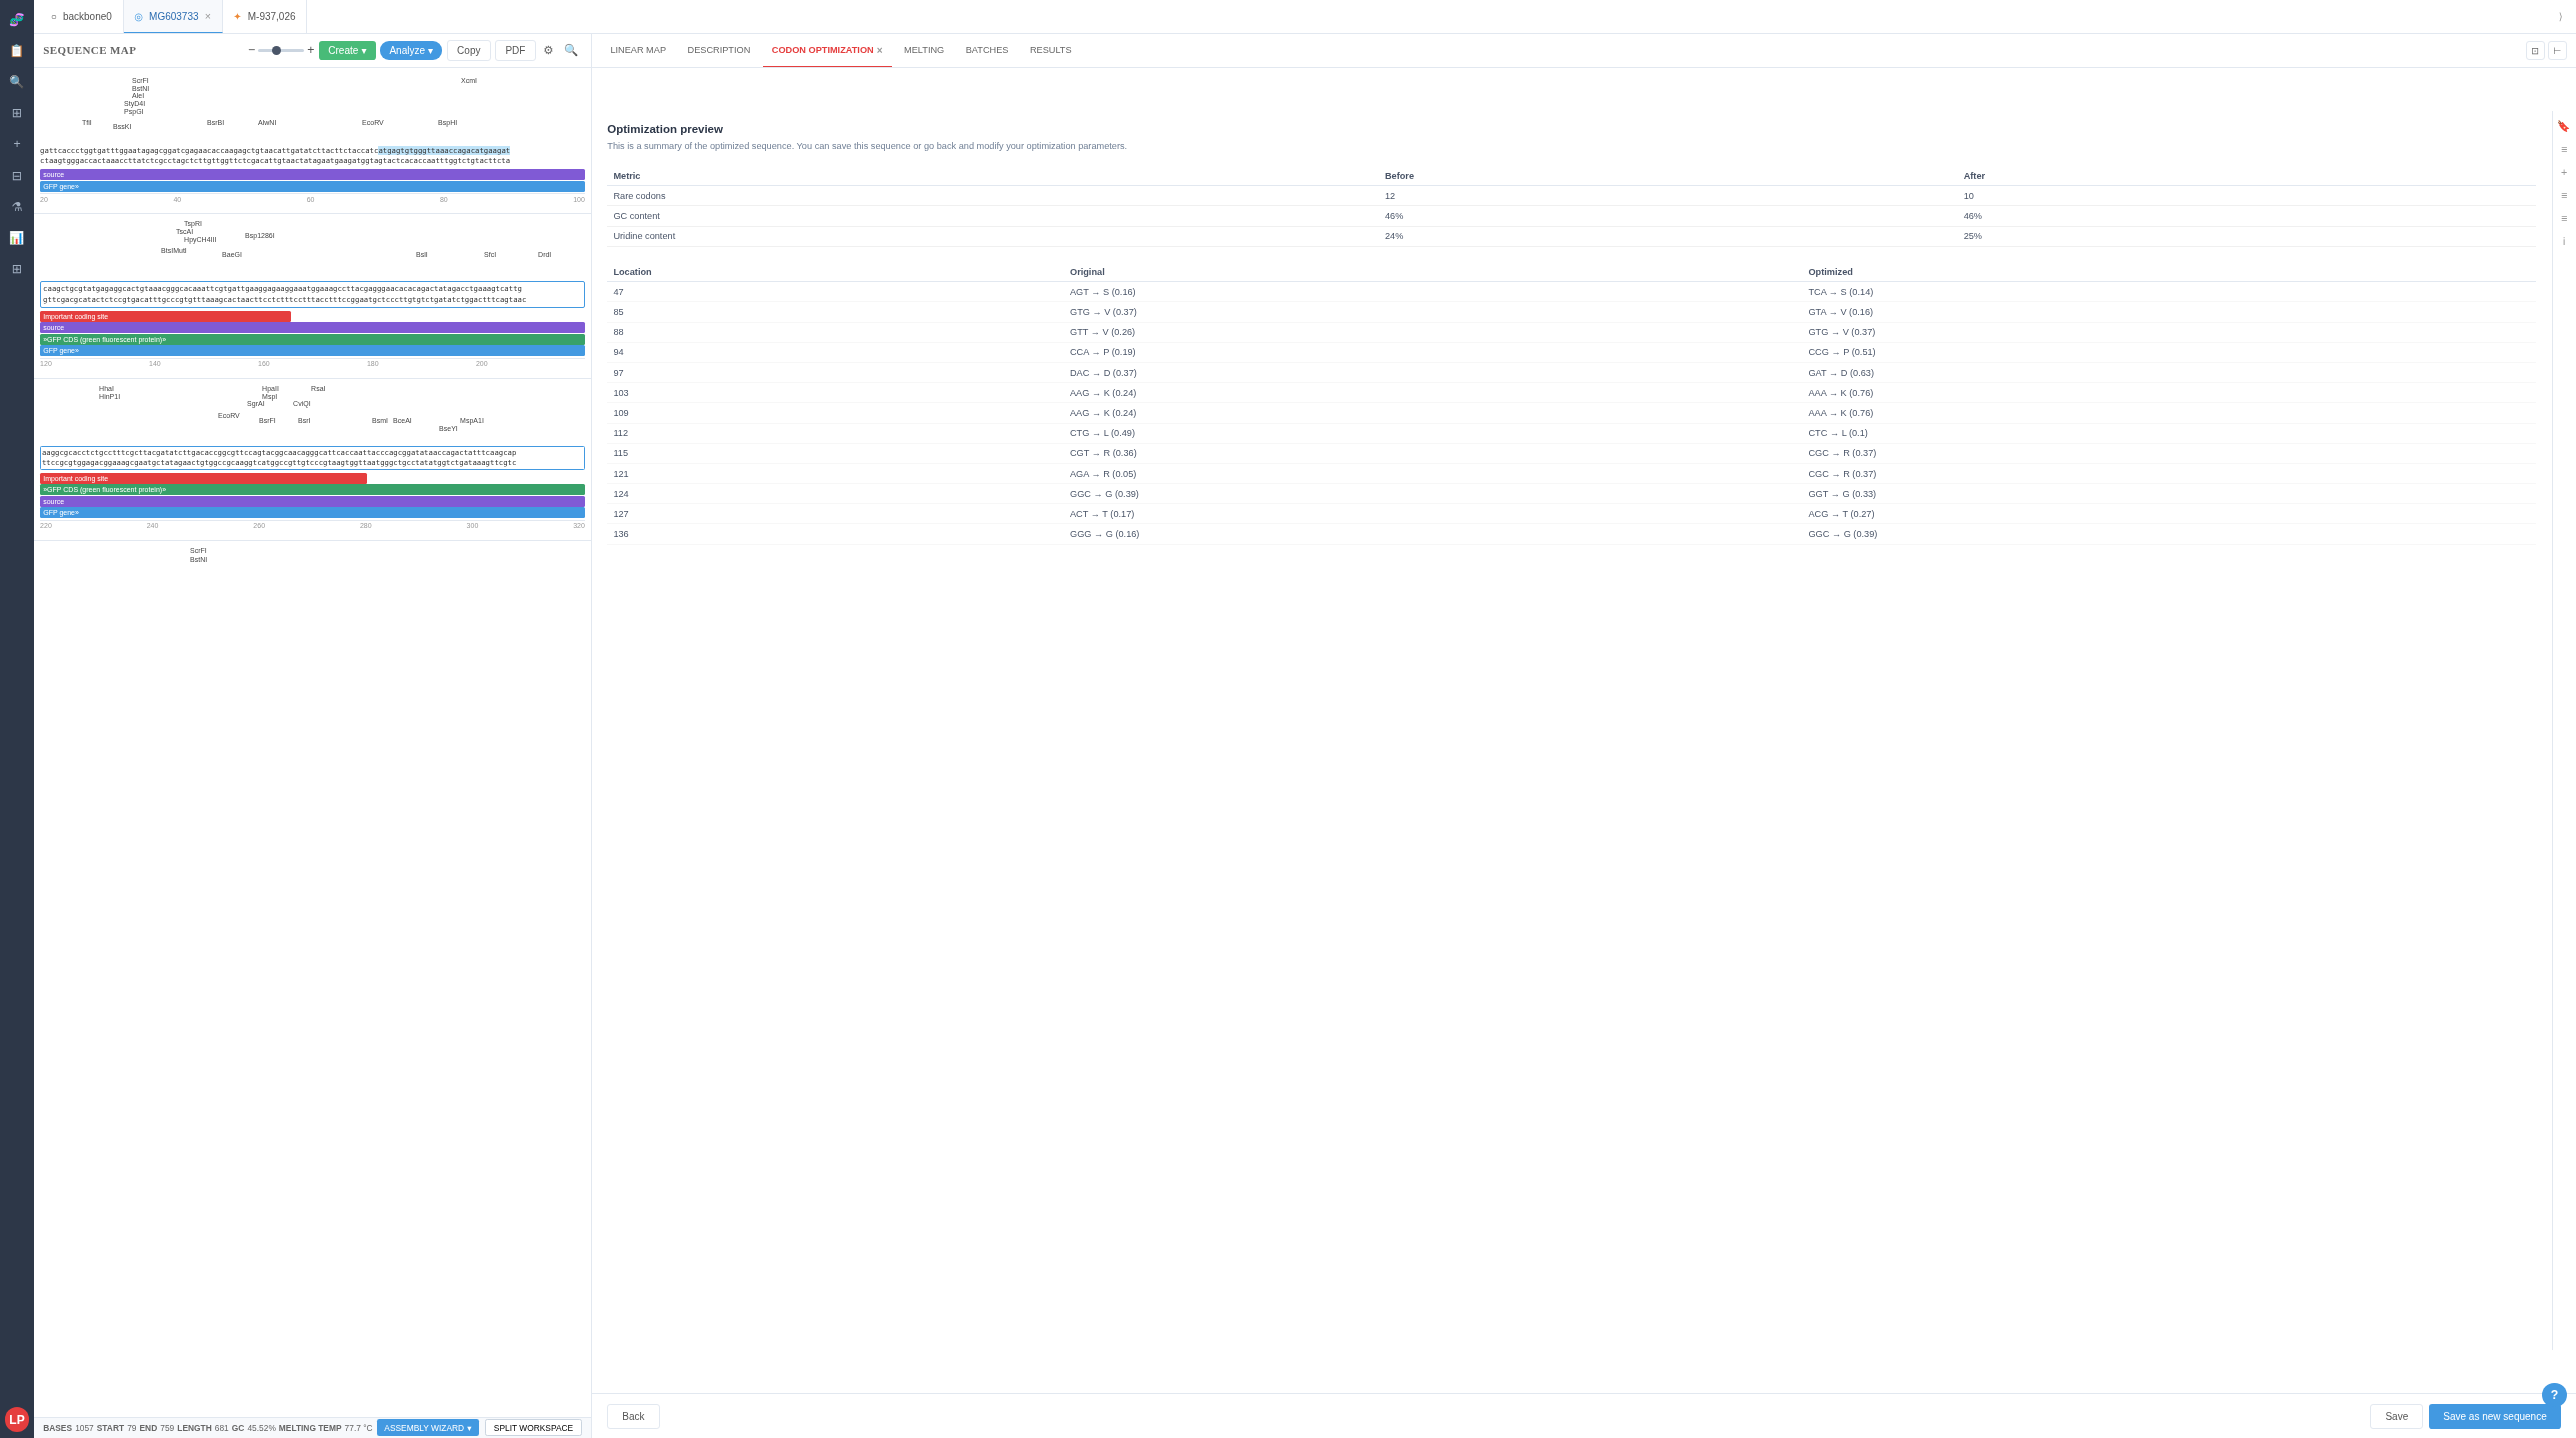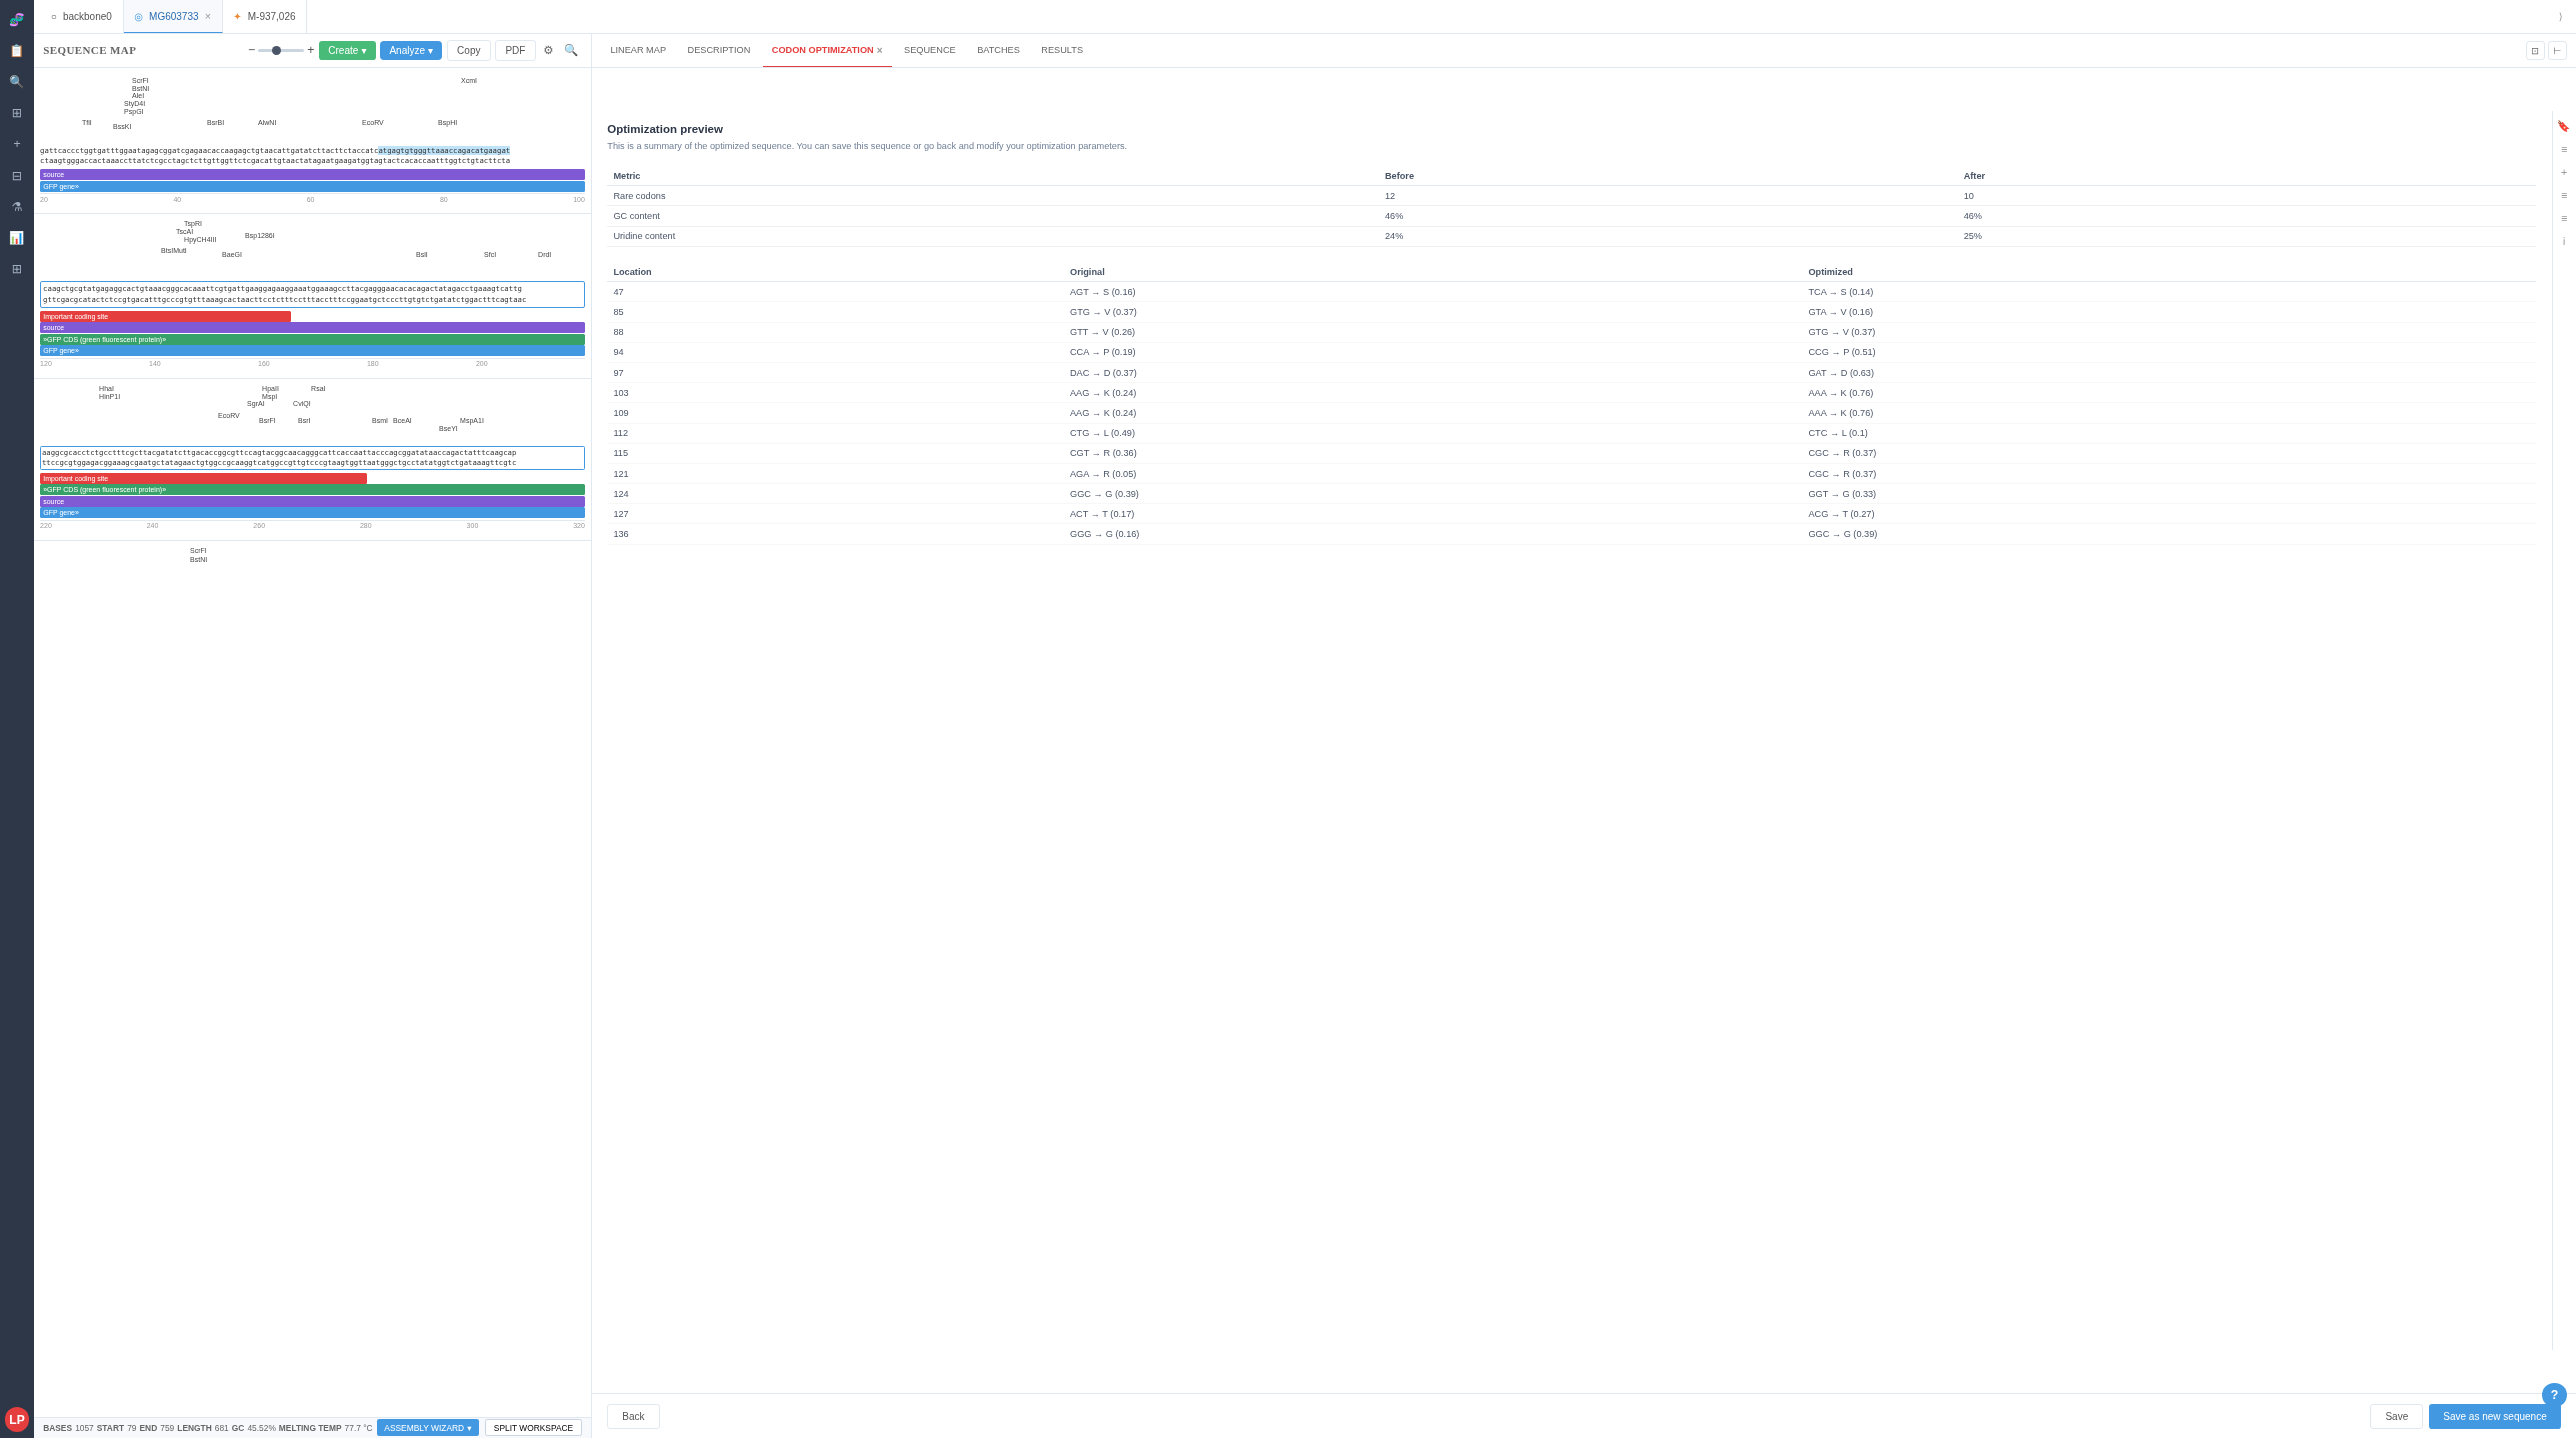--- a/index.html
+++ b/index.html
@@ -93,21 +93,21 @@
       flex-shrink: 0;
     }
     .sequence-map-title { font-size: 11px; font-weight: 600; color: #666; text-transform: uppercase; letter-spacing: 0.4px; font-family: Liberation Serif, serif; }
     .toolbar-buttons { display: flex; align-items: center; gap: 4.6px; }
     .zoom-control { display: flex; align-items: center; gap: 3.1px; }
     .zoom-btn { background: none; border: none; font-size: 12.3px; cursor: pointer; color: #555; }
     .zoom-slider { width: 46px; height: 3.1px; background: #cbd5e0; border-radius: 1.5px; position: relative; cursor: pointer; }
     .zoom-slider-thumb { width: 9.2px; height: 9.2px; background: #4a5568; border-radius: 50%; position: absolute; top: -3.1px; left: 30%; }
 
     .btn-create { background: #48bb78; color: #fff; border: none; padding: 3.8px 9.2px; border-radius: 3.1px; cursor: pointer; font-size: 10px; display:flex; align-items:center; gap:3.1px; }
-    .btn-analyze { background: #4299e1; color: #fff; border: none; padding: 3.8px 9.2px; border-radius: 4px; cursor: pointer; font-size: 10px; display:flex; align-items:flex-start; gap:3.1px; }
+    .btn-analyze { background: #4299e1; color: #fff; border: none; padding: 3.8px 9.2px; border-radius: 9px; cursor: pointer; font-size: 10px; display:flex; align-items:flex-start; gap:3.1px; }
     .btn-copy { background: #fff; border: 0.8px solid #e2e8f0; padding: 3.8px 9.2px; border-radius: 3.1px; cursor: pointer; font-size: 10px; color: #555; }
     .btn-pdf { background: #fff; border: 0.8px solid #e2e8f0; padding: 3.8px 9.2px; border-radius: 3.1px; cursor: pointer; font-size: 10px; color: #555; }
     .btn-icon { background: none; border: none; cursor: pointer; font-size: 11.5px; color: #666; padding: 3.1px; }
 
     
     .sequence-map-content {
       flex: 1;
       overflow-y: auto;
       overflow-x: hidden;
       background: #fff;
@@ -453,21 +453,21 @@
 
     <div class="right-panel">
 
       <div class="right-panel-tabs">
         <div class="right-tab">LINEAR MAP</div>
         <div class="right-tab">DESCRIPTION</div>
         <div class="right-tab active">
           <span>CODON OPTIMIZATION</span>
           <span style="margin-left:3.1px; font-size:10px; color:#999;">×</span>
         </div>
-        <div class="right-tab">SEQUENCE</div>
+        <div class="right-tab">MELTING</div>
         <div class="right-tab">BATCHES</div>
         <div class="right-tab">RESULTS</div>
         <div class="right-tab-end">
           <button class="icon-btn-sm">⊡</button>
           <button class="icon-btn-sm">⊢</button>
         </div>
       </div>
 
       <div style="display:flex; flex:1; overflow:hidden;">
 

